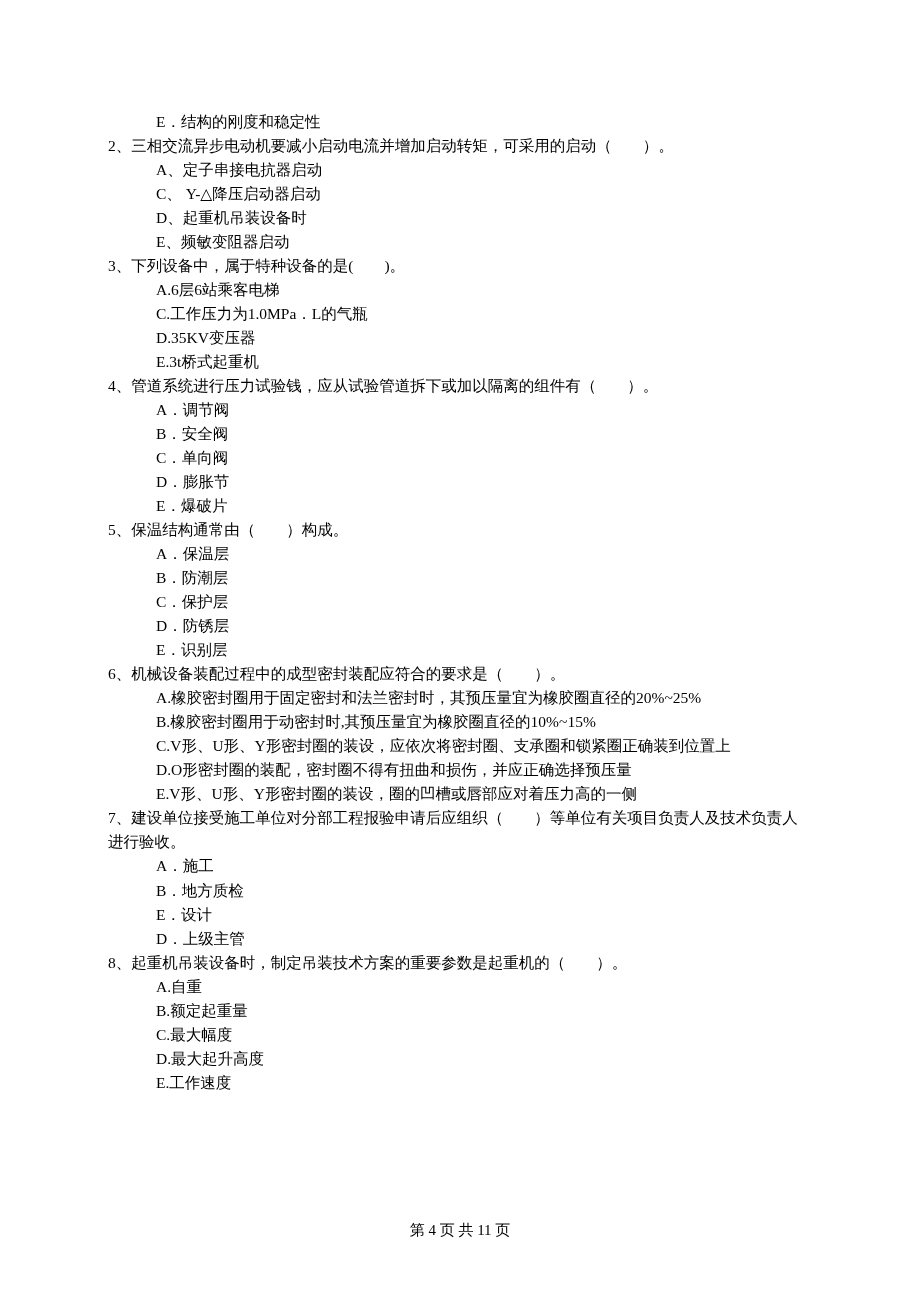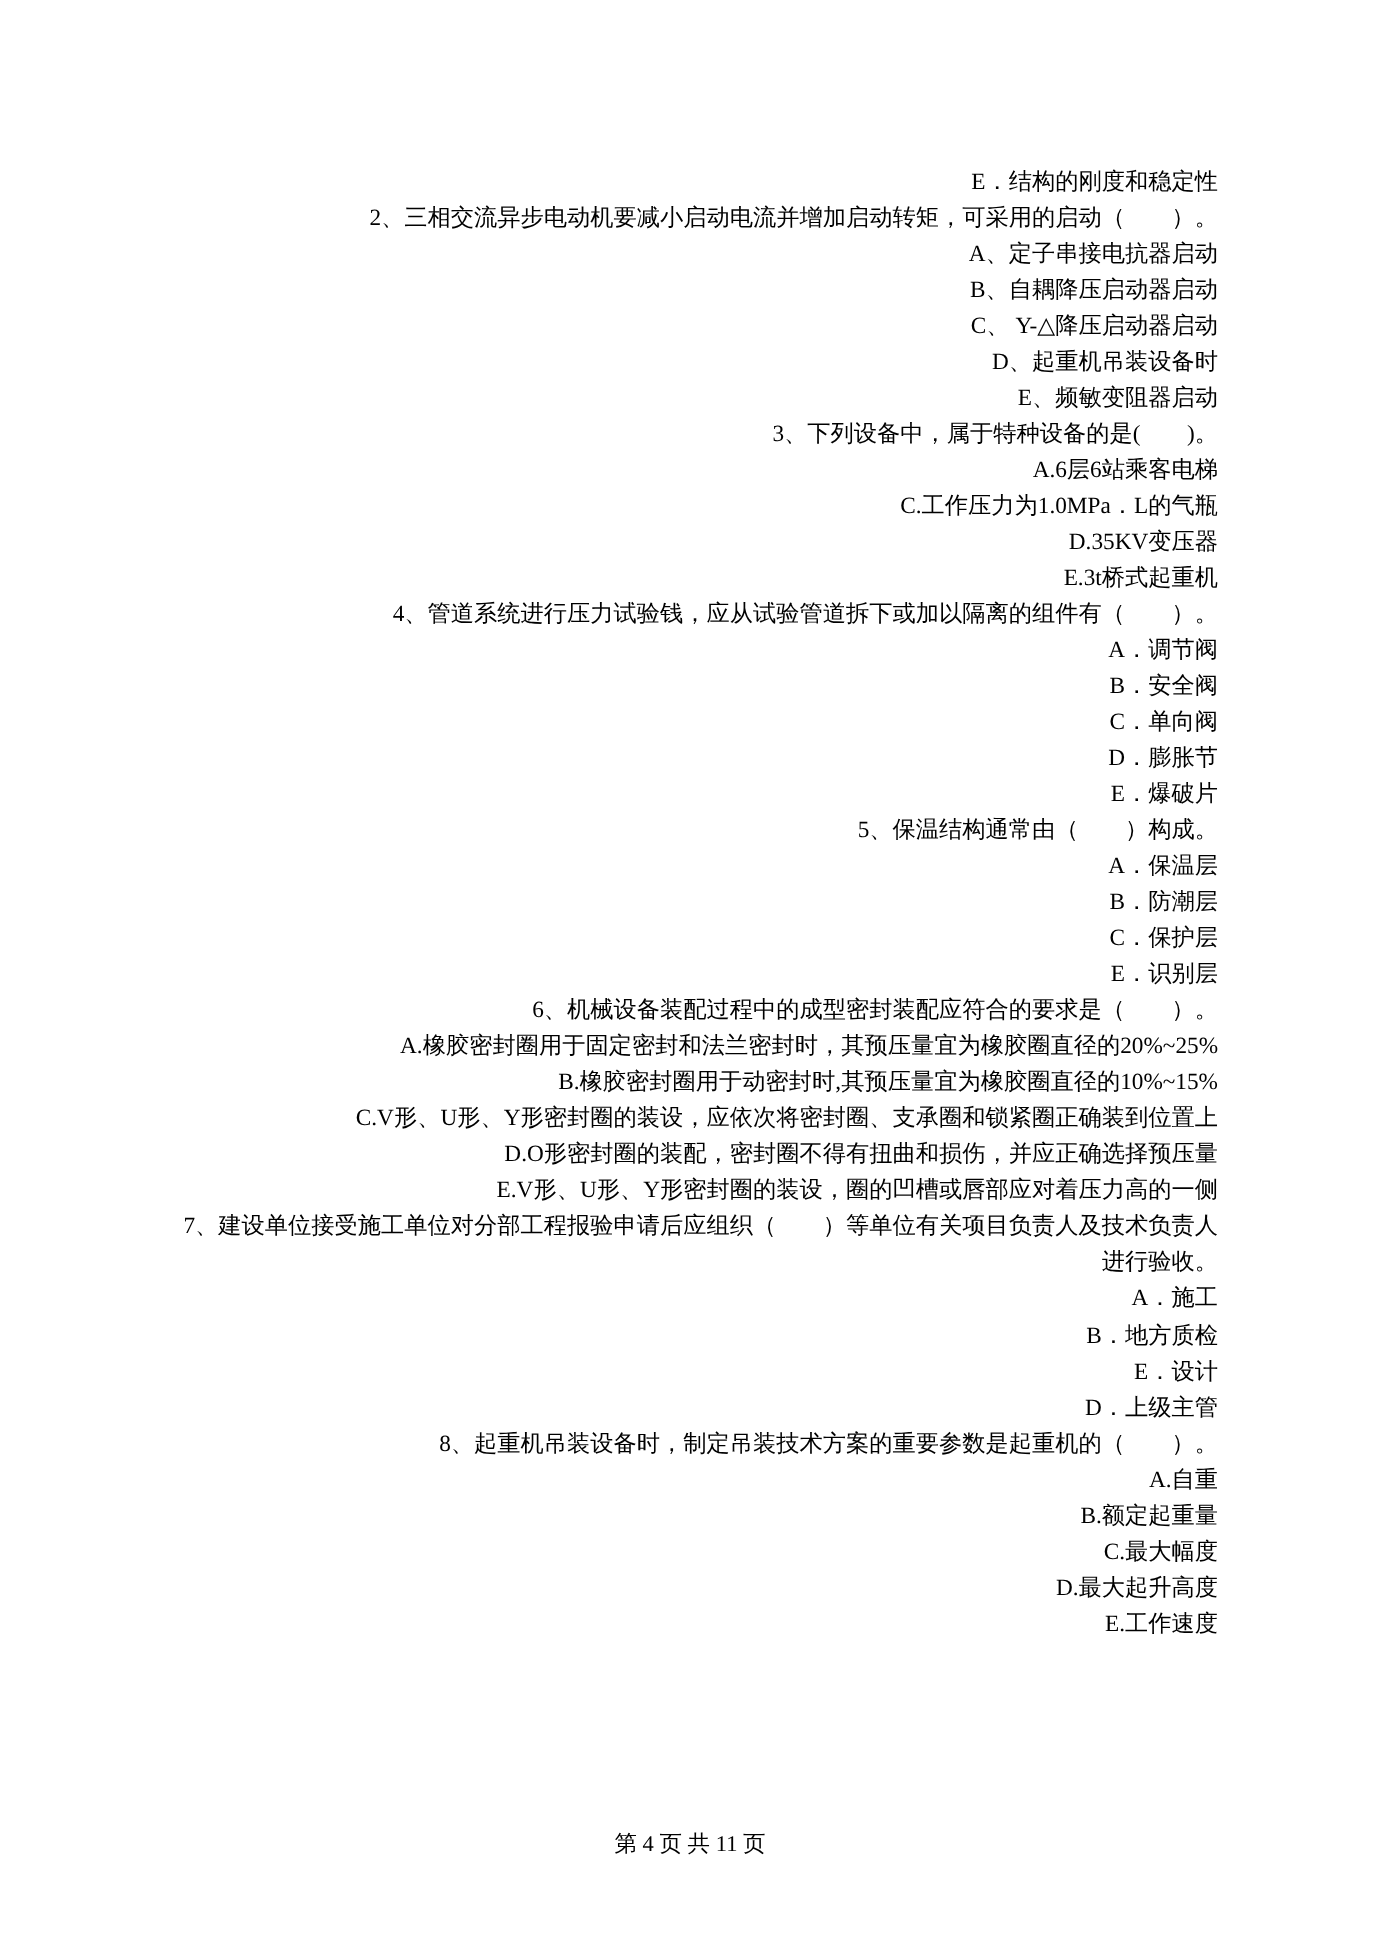--- a/index.html
+++ b/index.html
@@ -13,21 +13,20 @@
   }
   .page {
     width: 920px;
     height: 1302px;
     box-sizing: border-box;
     padding: 110px 108px 0 108px;
     position: relative;
   }
   .content {
     width: 100%;
-    text-align: right;
   }
   .option-e-lead {
     margin-left: 48px;
   }
   .q-stem {
     margin-left: 0;
   }
   .opt {
     margin-left: 48px;
   }
@@ -43,21 +42,20 @@
 </head>
 <body>
 
 <div class="page">
   <div class="content">
 
     <div class="option-e-lead">E．结构的刚度和稳定性</div>
 
     <div class="q-stem">2、三相交流异步电动机要减小启动电流并增加启动转矩，可采用的启动（　　）。</div>
     <div class="opt">A、定子串接电抗器启动</div>
-    <div class="opt">B、自耦降压启动器启动</div>
     <div class="opt">C、 Y-△降压启动器启动</div>
     <div class="opt">D、起重机吊装设备时</div>
     <div class="opt">E、频敏变阻器启动</div>
 
     <div class="q-stem">3、下列设备中，属于特种设备的是(　　)。</div>
     <div class="opt">A.6层6站乘客电梯</div>
     <div class="opt">C.工作压力为1.0MPa．L的气瓶</div>
     <div class="opt">D.35KV变压器</div>
     <div class="opt">E.3t桥式起重机</div>
 
@@ -65,20 +63,21 @@
     <div class="opt">A．调节阀</div>
     <div class="opt">B．安全阀</div>
     <div class="opt">C．单向阀</div>
     <div class="opt">D．膨胀节</div>
     <div class="opt">E．爆破片</div>
 
     <div class="q-stem">5、保温结构通常由（　　）构成。</div>
     <div class="opt">A．保温层</div>
     <div class="opt">B．防潮层</div>
     <div class="opt">C．保护层</div>
+    <div class="opt">D．防锈层</div>
     <div class="opt">E．识别层</div>
 
     <div class="q-stem">6、机械设备装配过程中的成型密封装配应符合的要求是（　　）。</div>
     <div class="opt">A.橡胶密封圈用于固定密封和法兰密封时，其预压量宜为橡胶圈直径的20%~25%</div>
     <div class="opt">B.橡胶密封圈用于动密封时,其预压量宜为橡胶圈直径的10%~15%</div>
     <div class="opt">C.V形、U形、Y形密封圈的装设，应依次将密封圈、支承圈和锁紧圈正确装到位置上</div>
     <div class="opt">D.O形密封圈的装配，密封圈不得有扭曲和损伤，并应正确选择预压量</div>
     <div class="opt">E.V形、U形、Y形密封圈的装设，圈的凹槽或唇部应对着压力高的一侧</div>
 
     <div class="q-stem">7、建设单位接受施工单位对分部工程报验申请后应组织（　　）等单位有关项目负责人及技术负责人进行验收。</div>

